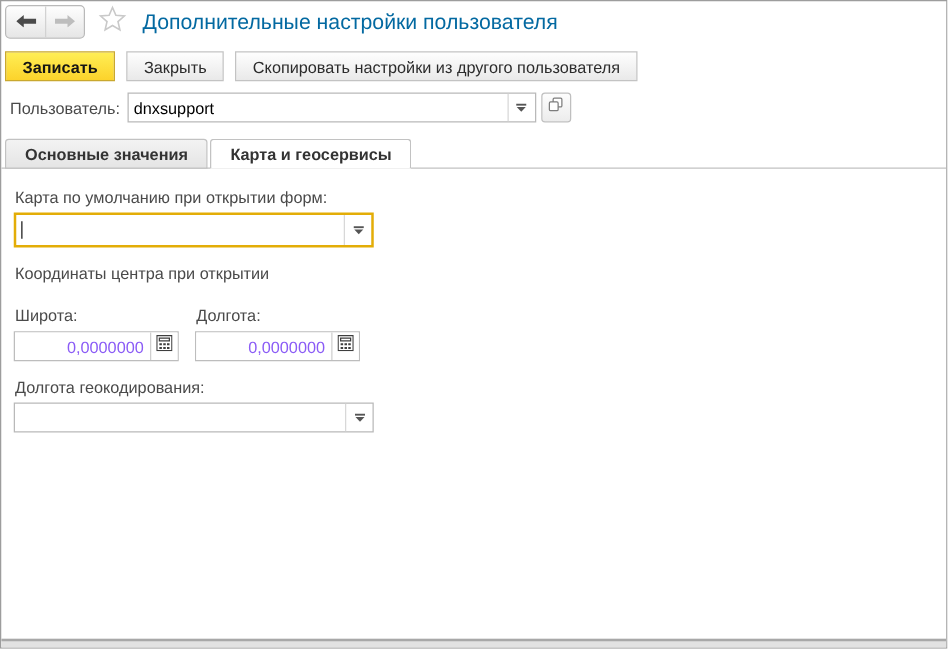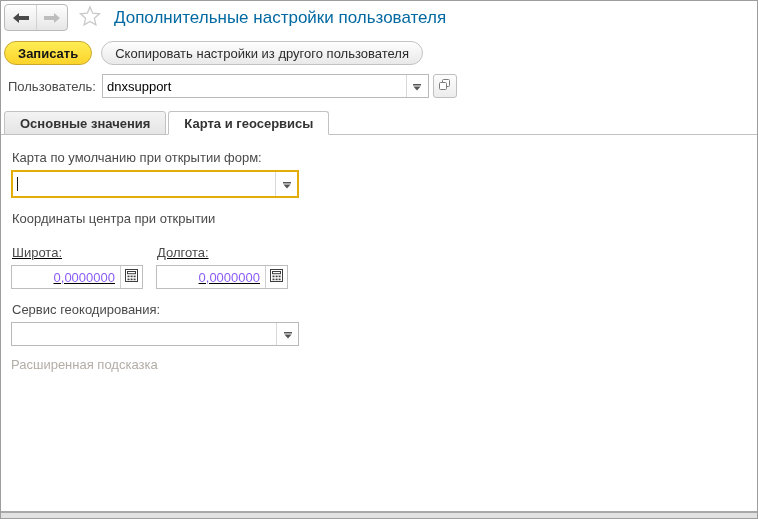--- a/index.html
+++ b/index.html
@@ -15,21 +15,21 @@
     background:linear-gradient(#fefefe,#e6e6e6); overflow:hidden;
   }
   .nav-btn { width:31px; display:flex; align-items:center; justify-content:center; cursor:pointer; }
   .nav-btn + .nav-btn { border-left:1px solid #d2d2d2; }
   .star-wrap { margin-left:10px; display:flex; align-items:center; cursor:pointer; }
   .page-title { margin-left:12px; font-size:17px; color:#0369a1; white-space:nowrap; }
   
   .toolbar { display:flex; gap:9px; padding:9px 0 0 3px; }
   .btn {
     height:24px; padding:0 13px; font-family:inherit; font-size:13px; color:#2c2c2c;
-    border:1px solid #c3c3c3; border-radius:12px;
+    border:1px solid #c3c3c3; border-radius:0;
     background:linear-gradient(#fefefe,#e9e9e9); cursor:pointer; white-space:nowrap;
   }
   .btn-save {
     background:linear-gradient(#ffee55,#fcd32b);
     border-color:#c9a82e; font-weight:bold; color:#141414;
   }
   
   .user-row { display:flex; align-items:center; margin:9px 0 0 7px; }
   .field-label, .user-label { font-size:13px; color:#4a4a4a; }
   .user-label { margin-right:6px; }
@@ -64,21 +64,21 @@
   .tab-active { background:#fff; border-bottom:1px solid #fff; }
   
   .content { padding:15px 0 0 10px; }
   .field-label { display:block; margin:0 0 5px 1px; }
   .combo-box { width:288px; }
   .combo-focused {
     border:2px solid #e3ad07; height:28px; width:288px;
   }
   .caret { width:1px; height:14px; background:#1a1a1a; margin:5px 0 0 4px; flex:none; }
   .section-label { margin-top:13px; }
-  .coord-row { display:flex; gap:13px; margin-top:19px;text-decoration:underline; }
+  .coord-row { display:flex; gap:13px; margin-top:19px; }
   .coord-group { width:132px; }
   .num-field { display:flex; align-items:stretch; height:24px; border:1px solid #bdbdbd; background:#fff; }
   .num-input {
     flex:1; min-width:0; border:none; outline:none; text-align:right;
     font-family:inherit; font-size:13px; color:#8b5cf6; padding:0 5px;
   }
   .calc-btn {
     width:22px; flex:none; display:flex; align-items:center; justify-content:center;
     border-left:1px solid #cfcfcf; background:#fff; cursor:pointer;
   }
@@ -116,20 +116,21 @@
         <svg width="24" height="24" viewBox="0 0 24 24">
             <path d="M12 3l2.7 6.2 6.8.6-5.1 4.5 1.5 6.6L12 17.4l-5.9 3.5 1.5-6.6-5.1-4.5 6.8-.6z" fill="none" stroke="#c9c9c9" stroke-width="1.3"></path>
           </svg>
       </span>
     </div>
     <div class="page-title">Дополнительные настройки пользователя</div>
   </div>
 
   <div class="toolbar">
     <button class="btn btn-save">Записать</button>
+    <button class="btn">Закрыть</button>
     <button class="btn">Скопировать настройки из другого пользователя</button>
   </div>
 
   <div class="user-row">
     <span class="user-label">Пользователь:</span>
     <div class="combo combo-user">
       <input class="combo-input" type="text" value="dnxsupport" style="">
       <div class="combo-arrow">
         <span>
           <svg width="10" height="8" viewBox="0 0 10 8">
@@ -212,30 +213,29 @@
                   <rect x="2.5" y="9.6" width="2" height="1.6" fill="#3e3e3e"></rect>
                   <rect x="5.6" y="9.6" width="2" height="1.6" fill="#3e3e3e"></rect>
                   <rect x="8.6" y="9.6" width="2" height="1.6" fill="#3e3e3e"></rect>
                 </svg>
             </span>
           </div>
         </div>
       </div>
     </div>
 
-    <span class="field-label section-label">Сервис геокодирования:</span>
+    <span class="field-label section-label">Долгота геокодирования:</span>
     <div class="combo combo-box">
       <input class="combo-input" type="text" value="" style="">
       <div class="combo-arrow">
         <span>
           <svg width="10" height="8" viewBox="0 0 10 8">
               <rect x="1" y="1" width="8" height="1.5" fill="#555"></rect>
               <path d="M1.4 3.6h7.2L5 7.4z" fill="#555"></path>
             </svg>
         </span>
       </div>
     </div>
 
-    <div class="hint-link">Расширенная подсказка</div>
   </div>
 
   <div class="bottom-strip"></div>
 </div>
 
 </body></html>

